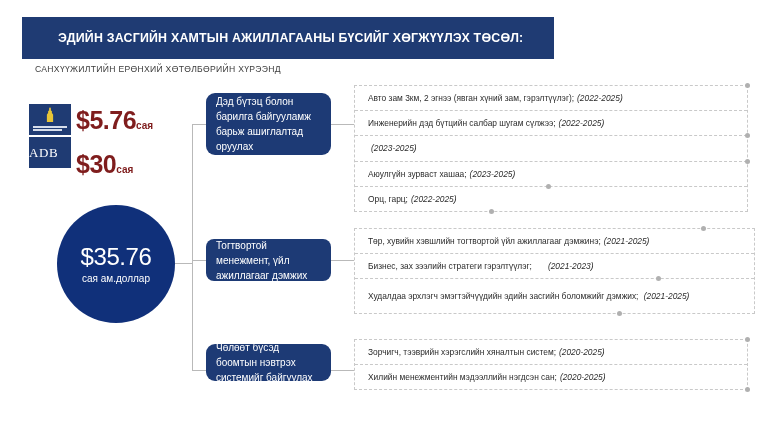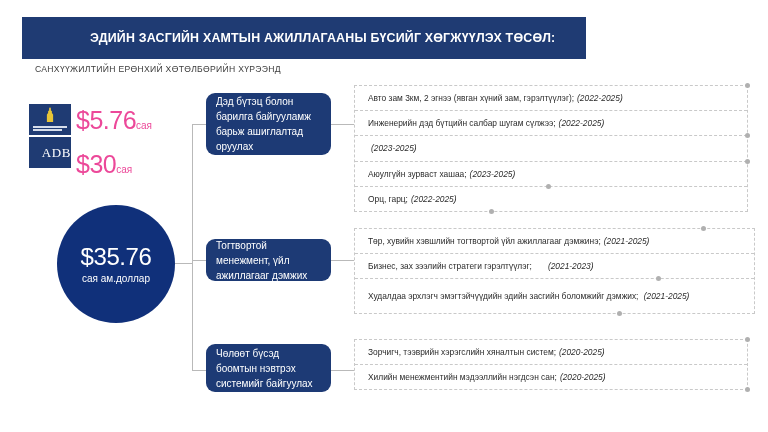--- a/index.html
+++ b/index.html
@@ -18,21 +18,20 @@
   
   .header-bar {
     position: absolute;
     left: 22px;
     top: 17px;
     width: 532px;
     height: 42px;
     background: #1F3B73;
     display: flex;
     align-items: center;
-    padding-left: 32px;
   }
   .header-title {
     color: #ffffff;
     font-size: 12.4px;
     font-weight: bold;
     letter-spacing: 0.2px;
     padding-left: 36px;
     white-space: nowrap;
   }
   .subtitle {
@@ -84,36 +83,37 @@
     height: 2px;
     background: #d6ddea;
   }
   .logo-text-lines i:nth-child(2) { width: 86%; }
   .adb-badge {
     width: 42px;
     height: 31px;
     background: #1F3B73;
     display: flex;
     align-items: center;
-    justify-content: flex-end;
+    justify-content: flex-start;
   }
   .adb-badge span {
     color: #ffffff;
     font-family: "Liberation Serif", serif;
     font-size: 13px;
     letter-spacing: 0.6px;
   }
 
   .amount {
     position: absolute;
-    color: #ec4899;
+    color: #7f1d1d;
     font-size: 25px;
     letter-spacing: -0.5px;
     line-height: 1;
     white-space: nowrap;
+    font-weight: bold;
   }
   .amount .unit {
     font-size: 10px;
     letter-spacing: 0;
   }
   .amount-1 { left: 76px; top: 108px; width: 96px; white-space: normal; }
   .amount-2 { left: 76px; top: 152px; }
 
   
   .circle {
@@ -155,22 +155,22 @@
     border-radius: 9px;
     color: #ffffff;
     font-size: 10px;
     line-height: 1.5;
     padding: 1px 10px;
     box-sizing: border-box;
     display: flex;
     align-items: center;
   }
   .pill-1 { left: 206px; top: 93px;  width: 125px; height: 62px; }
-  .pill-2 { left: 206px; top: 239px; width: 125px; height: 42px; }
-  .pill-3 { left: 206px; top: 344px; width: 125px; height: 48px; }
+  .pill-2 { left: 206px; top: 239px; width: 125px; height: 42px; border-radius: 8px; }
+  .pill-3 { left: 206px; top: 344px; width: 125px; height: 37px; }
 
   
   .group {
     position: absolute;
     left: 354px;
     border: 1px dashed #c9c9c9;
     box-sizing: border-box;
     background: #ffffff;
   }
   .group-1 { top: 85px;  width: 394px; }

